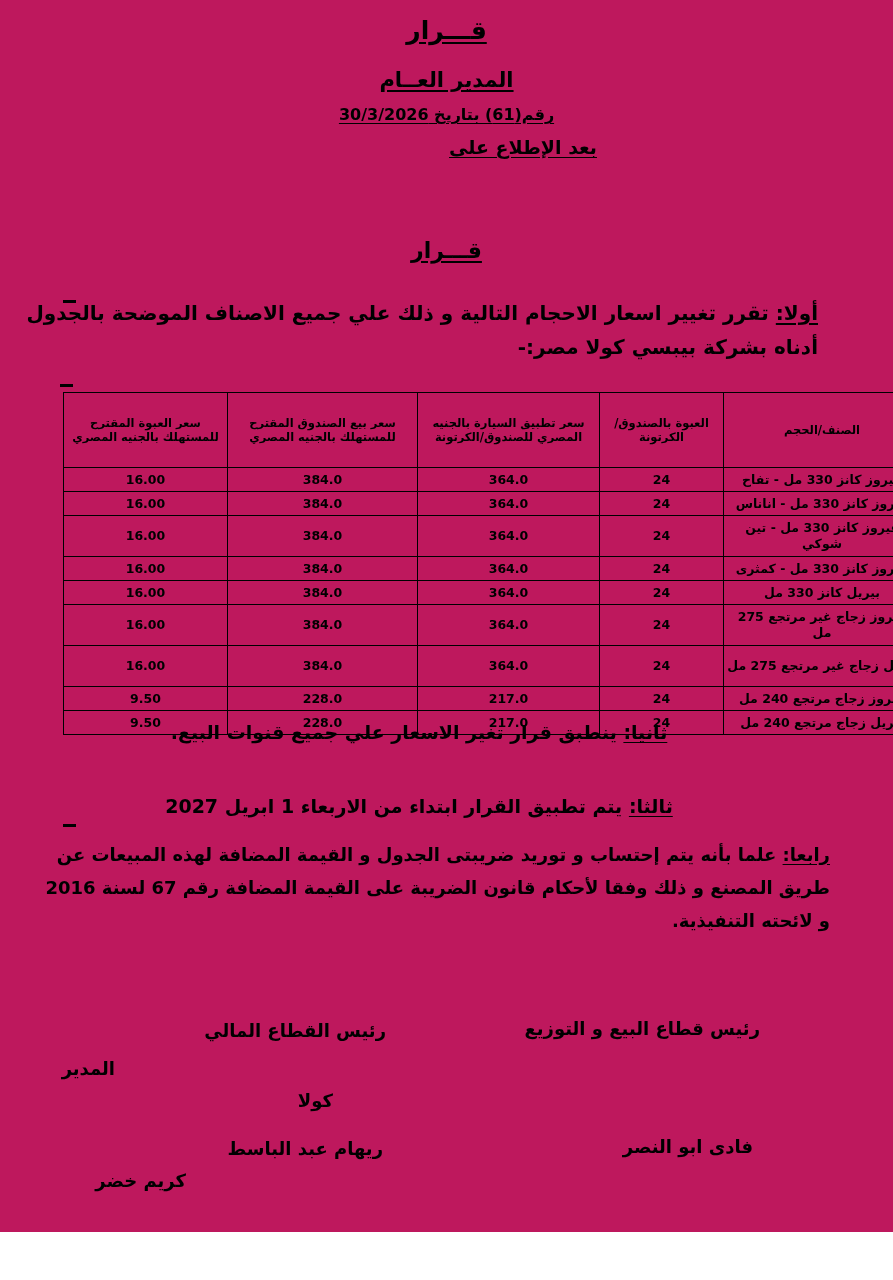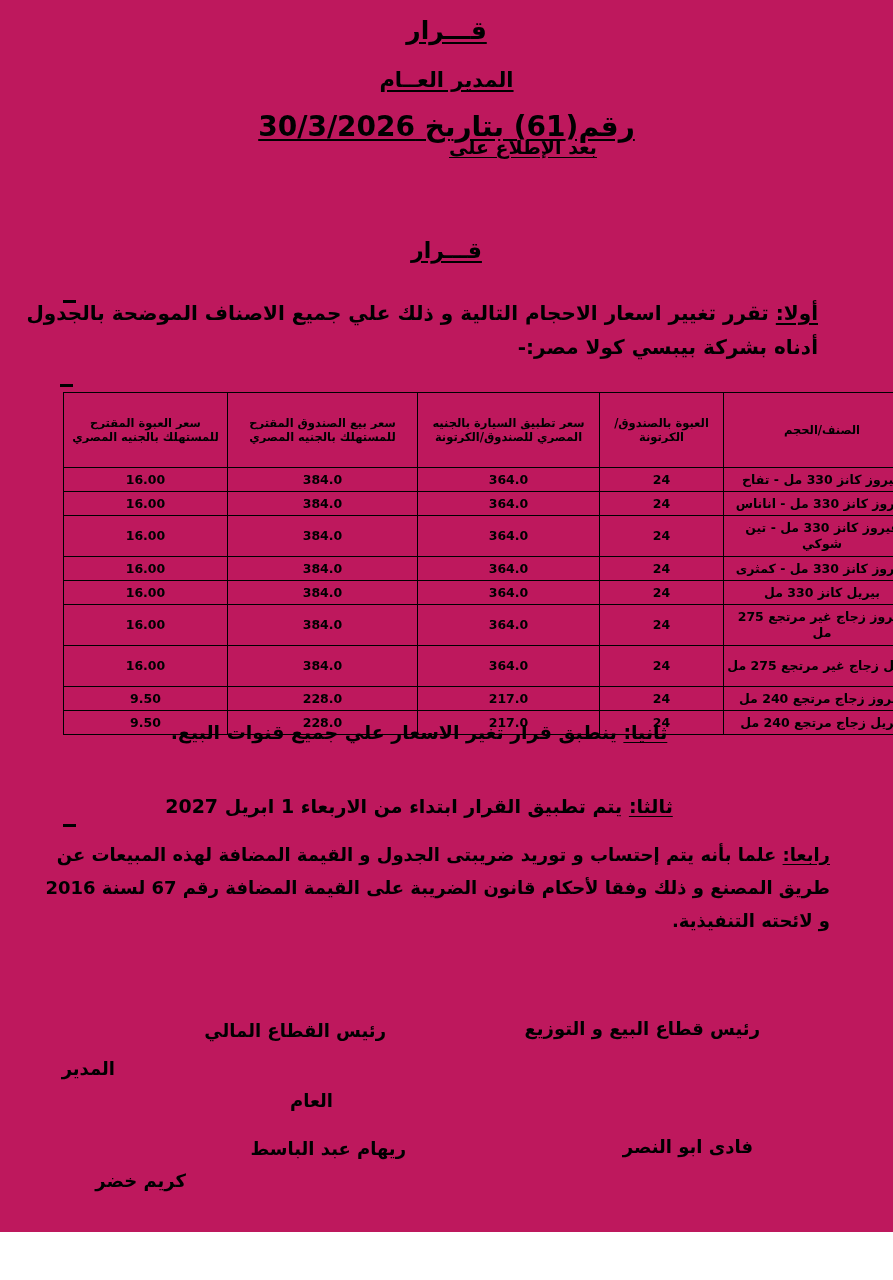--- a/index.html
+++ b/index.html
@@ -41,26 +41,26 @@
   .doc-subtitle {
     font-size: 21px;
     font-weight: bold;
     letter-spacing: 1px;
     text-decoration: underline;
     text-underline-offset: 3px;
     line-height: 29px;
     margin-top: 20px;
   }
   .doc-number {
-    font-size: 28px;
+    font-size: 16px;
     font-weight: bold;
     text-decoration: underline;
     text-underline-offset: 3px;
     line-height: 28px;
-    margin-top: 18px;
+    margin-top: 6px;
   }
 
   
   .preamble-heading {
     position: absolute;
     top: 136px;
     right: 60px;
     width: 620px;
     text-align: center;
     font-size: 19px;
@@ -200,21 +200,21 @@
     position: absolute;
     font-size: 18px;
     font-weight: bold;
     white-space: nowrap;
   }
   #sign-title-sales  { top: 0px;   right: 133px; }
   #sign-title-fin    { top: 2px;   right: 507px; }
   #sign-title-gm-1   { top: 40px;  right: 778px; }
   #sign-title-gm-2   { top: 72px;  right: 560px; }
   #sign-name-sales   { top: 118px; right: 140px; }
-  #sign-name-fin     { top: 120px; right: 487px; }
+  #sign-name-fin     { top: 120px; right: 510px; }
   #sign-name-gm      { top: 152px; right: 707px; }
 </style>
 </head>
 <body>
 
 <div class="page">
 
   <div class="title-block">
     <div class="doc-title">قـــرار</div>
     <div class="doc-subtitle">المدير العــام</div>
@@ -319,19 +319,19 @@
 
   <div class="clause" id="clause-fourth">
     <span class="lead">رابعا:</span><span> علما بأنه يتم إحتساب و توريد ضريبتى الجدول و القيمة المضافة لهذه المبيعات عن طريق المصنع و ذلك وفقا لأحكام قانون الضريبة على القيمة المضافة رقم 67 لسنة 2016 و لائحته التنفيذية.</span>
   </div>
 
 
   <div class="sign-area">
     <div class="sign-line" id="sign-title-sales">رئيس قطاع البيع و التوزيع</div>
     <div class="sign-line" id="sign-title-fin">رئيس القطاع المالي</div>
     <div class="sign-line" id="sign-title-gm-1">المدير</div>
-    <div class="sign-line" id="sign-title-gm-2">العام</div>
+    <div class="sign-line" id="sign-title-gm-2">كولا</div>
     <div class="sign-line" id="sign-name-sales">فادى ابو النصر</div>
     <div class="sign-line" id="sign-name-fin">ريهام عبد الباسط</div>
     <div class="sign-line" id="sign-name-gm">كريم خضر</div>
   </div>
 
 </div>
 
 </body></html>

